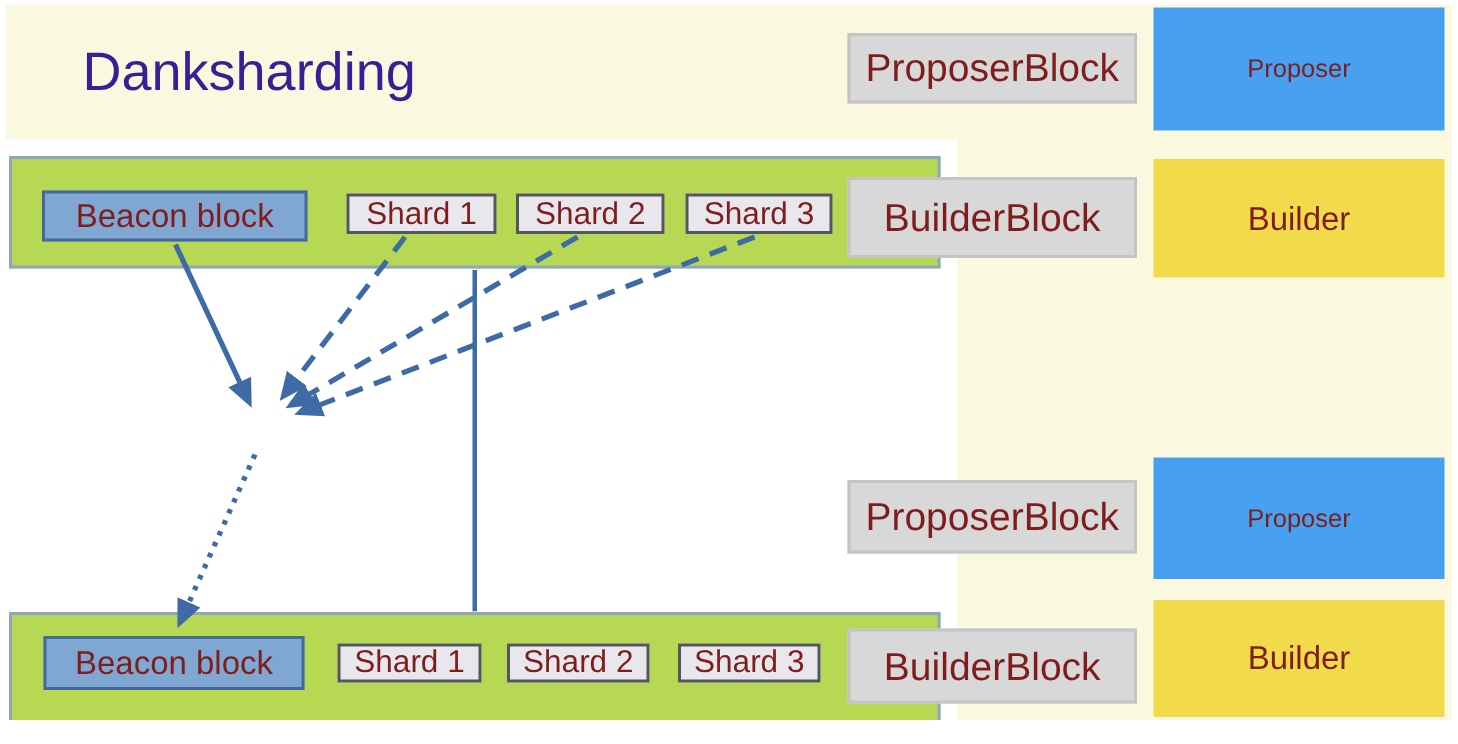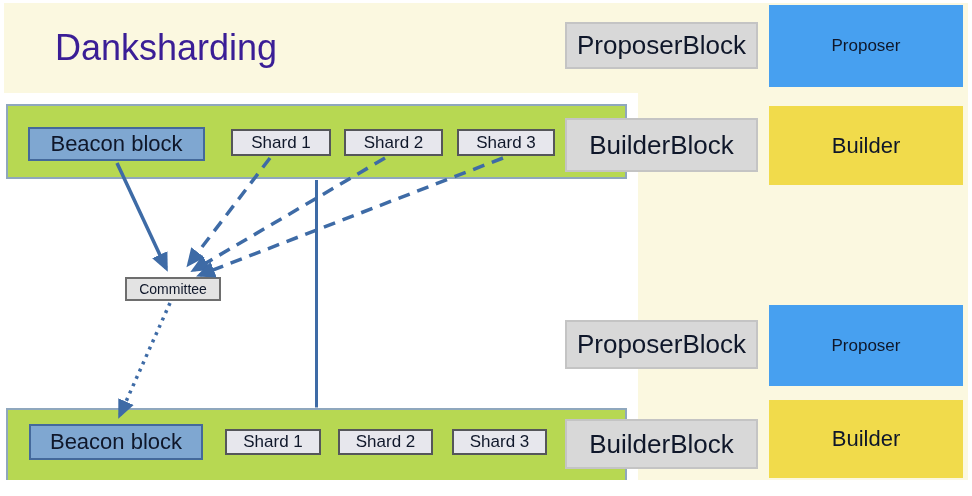--- a/index.html
+++ b/index.html
@@ -1,24 +1,24 @@
 <!DOCTYPE html>
 <html><head>
 <meta charset="utf-8">
 <style>
   html,body{margin:0;padding:0;background:#ffffff;}
   body{font-family:"Liberation Sans", sans-serif;}
   #canvas{position:relative;width:972px;height:480px;background:#ffffff;overflow:hidden;}
   .abs{position:absolute;box-sizing:border-box;}
-  .box{position:absolute;box-sizing:border-box;display:flex;align-items:center;justify-content:center;color:#0f172a;}
+  .box{position:absolute;box-sizing:border-box;display:flex;align-items:center;justify-content:center;color:#7f1d1d;}
   .cream{background:#FBF8E0;}
   .white-panel{background:#ffffff;}
   .green-bar{background:#B7D852;border:2px solid #8FA7BD;}
   .beacon{background:#7FA7D1;border:2px solid #44699B;font-size:22px;text-align:center;}
-  .shard{background:#E7E7ED;border:2px solid #55565A;font-size:17px;}
+  .shard{background:#E7E7ED;border:2px solid #55565A;font-size:21px;}
   .committee{background:#E3E3E3;border:2px solid #6E6E6E;font-size:14px;}
   .grayblock{background:#D8D8D8;border:2px solid #C4C4C4;font-size:26px;}
   .proposer{background:#47A0F0;font-size:17px;}
   .builder{background:#F1DB4B;font-size:22px;}
   .title{color:#3A1E96;font-size:36px;font-weight:400;white-space:nowrap;}
   svg.arrow-layer{position:absolute;left:0;top:0;pointer-events:none;}
 </style>
 </head>
 <body>
 
@@ -34,21 +34,20 @@
   <div class="box shard" style="left:231px;top:129px;width:100px;height:27px;">Shard 1</div>
   <div class="box shard" style="left:344px;top:129px;width:99px;height:27px;">Shard 2</div>
   <div class="box shard" style="left:457px;top:129px;width:98px;height:27px;">Shard 3</div>
 
   <div class="abs green-bar" style="left:6px;top:408px;width:621px;height:75px;"></div>
   <div class="box beacon" style="left:29px;top:424px;width:174px;height:36px;">Beacon block</div>
   <div class="box shard" style="left:225px;top:429px;width:96px;height:26px;">Shard 1</div>
   <div class="box shard" style="left:338px;top:429px;width:95px;height:26px;">Shard 2</div>
   <div class="box shard" style="left:452px;top:429px;width:95px;height:26px;">Shard 3</div>
 
-  <div class="box committee" style="left:125px;top:277px;width:96px;height:24px;">Committee</div>
 
   <div class="box grayblock" style="left:565px;top:22px;width:193px;height:47px;">ProposerBlock</div>
   <div class="box proposer" style="left:769px;top:5px;width:194px;height:82px;">Proposer</div>
   <div class="box grayblock" style="left:565px;top:118px;width:193px;height:54px;">BuilderBlock</div>
   <div class="box builder" style="left:769px;top:106px;width:194px;height:79px;">Builder</div>
 
   <div class="box grayblock" style="left:565px;top:320px;width:193px;height:49px;">ProposerBlock</div>
   <div class="box proposer" style="left:769px;top:305px;width:194px;height:81px;">Proposer</div>
   <div class="box grayblock" style="left:565px;top:419px;width:193px;height:50px;">BuilderBlock</div>
   <div class="box builder" style="left:769px;top:400px;width:194px;height:78px;">Builder</div>

